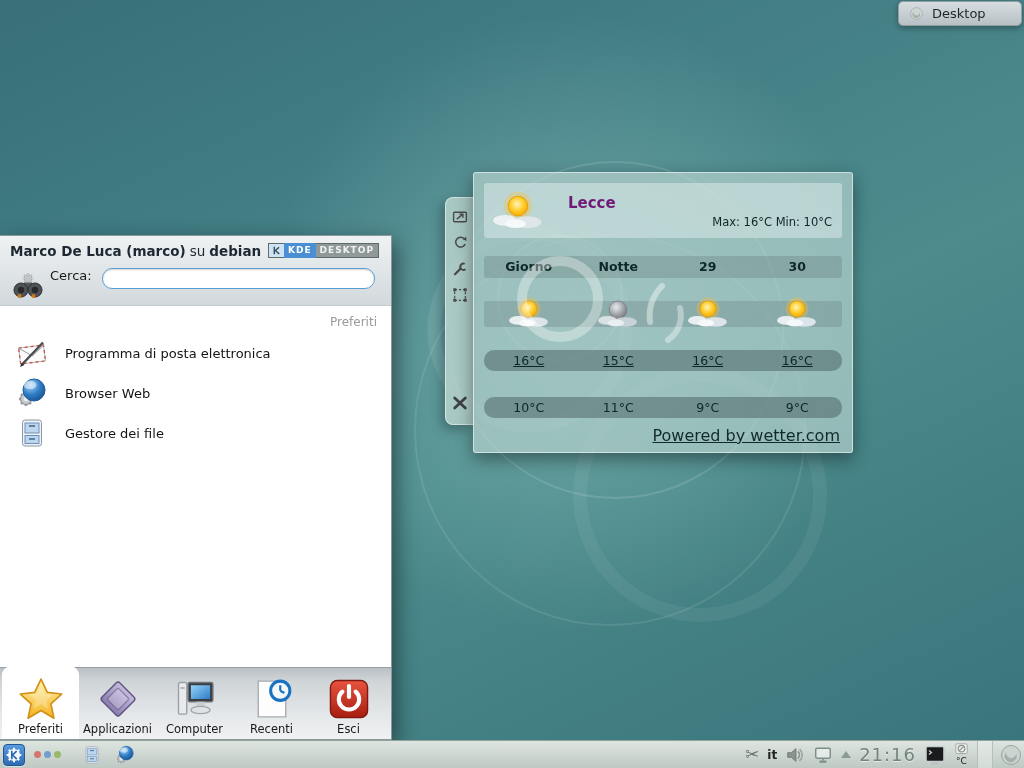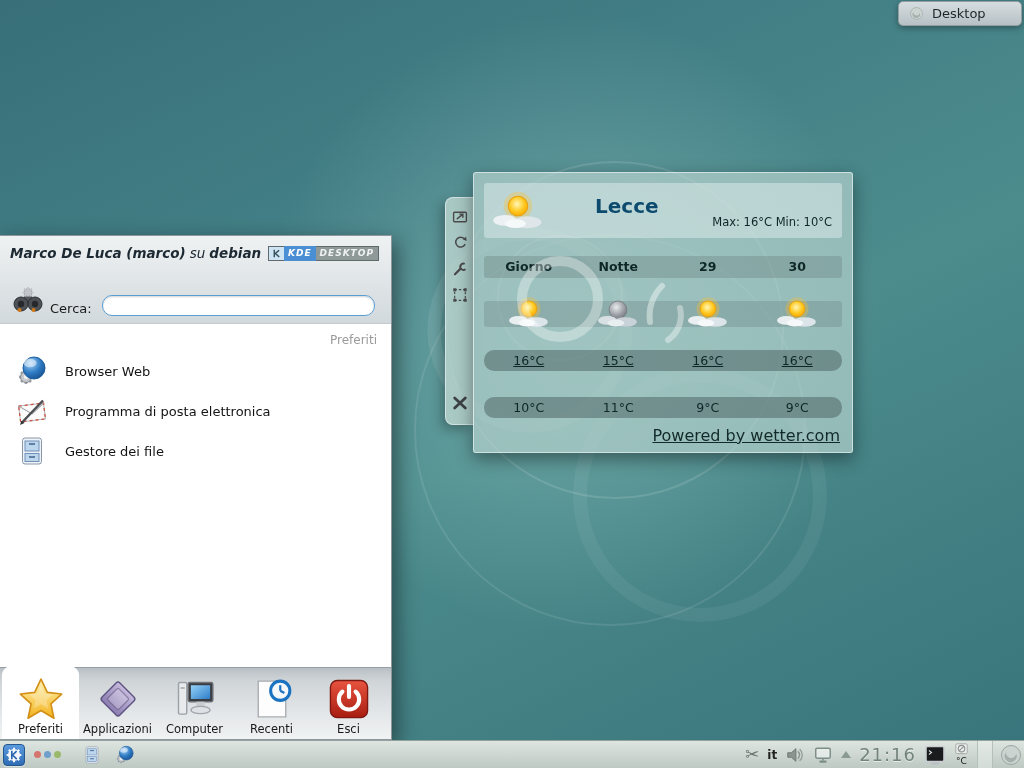--- a/index.html
+++ b/index.html
@@ -44,21 +44,21 @@
     background:rgba(178,207,203,.72);
     border:1px solid rgba(250,255,255,.55); border-radius:3px;
     box-shadow:0 6px 18px rgba(0,0,0,.42);
     color:#0e2626; font-size:12px;
   }
   .w-header {
     position:absolute; left:10px; right:10px; top:10px; height:55px;
     background:rgba(236,246,245,.42); border-radius:3px;
   }
   .w-header .big-sun { position:absolute; left:8px; top:4px; width:52px; height:46px; }
-  .w-city { position:absolute; left:84px; top:11px; font-size:20px; font-weight:bold; color:#0c4a6e;margin-left:27px; }
+  .w-city { position:absolute; left:84px; top:11px; font-size:15px; font-weight:bold; color:#701a75; }
   .w-minmax { position:absolute; right:10px; bottom:9px; font-size:11.5px; }
   .w-band { position:absolute; left:10px; right:10px; display:flex; }
   .w-cols  { top:83px;  height:22px; background:rgba(104,126,126,.35); border-radius:3px;  font-weight:bold; line-height:22px; }
   .w-icons { top:128px; height:26px; background:rgba(104,126,126,.32); border-radius:3px; }
   .w-day   { top:177px; height:21px; background:rgba(62,84,84,.45);  border-radius:10px; line-height:21px;text-decoration:underline; }
   .w-night { top:224px; height:21px; background:rgba(62,84,84,.45);  border-radius:10px; line-height:21px; }
   .w-cell { flex:1; text-align:center; font-size:12.5px; }
   .w-icons .w-cell svg { width:42px; height:36px; margin-top:-7px; }
   .w-credit {
     position:absolute; right:12px; bottom:7px;
@@ -71,33 +71,33 @@
     background:#fff;
     border:1px solid #8e989c; border-left:none;
     box-shadow:5px 7px 20px rgba(0,0,0,.45);
     display:flex; flex-direction:column;
   }
   .k-top {
     background:linear-gradient(#eff2f3,#d2d9dc);
     border-bottom:1px solid #c3cbce;
     padding:7px 12px 7px 10px;
   }
-  .k-title-row { display:flex; justify-content:space-between; align-items:center; height:20px;font-style:italic; }
+  .k-title-row { display:flex; justify-content:space-between; height:20px; }
   .k-title { font-size:13.5px; color:#1c2832; white-space:nowrap; }
   .k-title .b { font-weight:bold; }
   .k-title .n { font-weight:normal; margin:0 4px; }
   .k-badge {
     display:flex; align-items:center; height:15px;
     border:1px solid #5f6a6e; background:#8f9a98;
     font-size:9px; font-weight:bold; letter-spacing:1px; line-height:15px;
   }
   .k-badge .seg-icon { width:15px; height:100%; background:#cfe4f2; display:flex; align-items:center; justify-content:center; }
   .k-badge .seg-kde { background:#4a8fd4; color:#fff; padding:0 4px; }
   .k-badge .seg-desk { color:#f0f2f2; padding:0 4px; }
-  .k-search-row { display:flex; align-items:flex-end; margin-top:23px; height:30px; }
+  .k-search-row { display:flex; align-items:flex-start; margin-top:5px; height:30px; }
   .k-search-row .binoc { width:32px; height:32px; margin:2px 6px 0 2px; flex:none; }
   .k-search-label { font-size:13px; color:#1a1a1a; margin-right:10px; }
   .k-search-input {
     flex:1; height:21px; margin-right:4px;
     border:1px solid #5a9fd4; border-radius:10px;
     background:#fff; box-shadow:inset 0 1px 2px rgba(0,0,0,.18);
     outline:none; padding:0 9px; font-size:12px; font-family:inherit;
   }
   .k-body { flex:1; background:#fff; position:relative; overflow:hidden; }
   .k-section { text-align:right; color:#9a9a9a; font-size:12px; padding:9px 14px 4px; }
@@ -452,29 +452,29 @@
         </svg>
       <span class="k-search-label">Cerca:</span>
       <input class="k-search-input" type="text" value="" style="">
     </div>
   </div>
 
   <div class="k-body">
     <div class="k-section">Preferiti</div>
     <div class="k-item">
       <svg>
+          <use href="#i-mail"></use>
+        </svg>
+      <span class="k-item-label">Programma di posta elettronica</span>
+    </div>
+    <div class="k-item">
+      <svg>
           <use href="#i-globe"></use>
         </svg>
       <span class="k-item-label">Browser Web</span>
-    </div>
-    <div class="k-item">
-      <svg>
-          <use href="#i-mail"></use>
-        </svg>
-      <span class="k-item-label">Programma di posta elettronica</span>
     </div>
     <div class="k-item">
       <svg>
           <use href="#i-cabinet"></use>
         </svg>
       <span class="k-item-label">Gestore dei file</span>
     </div>
   </div>
 
   <div class="k-tabs">

